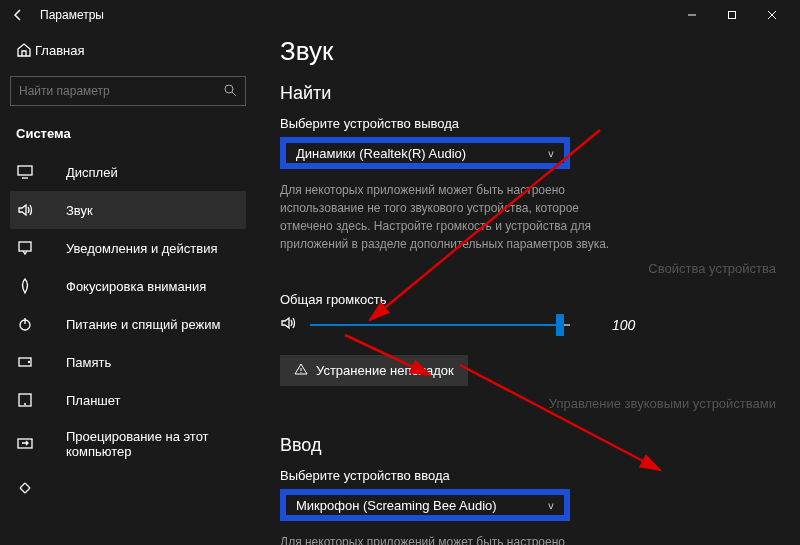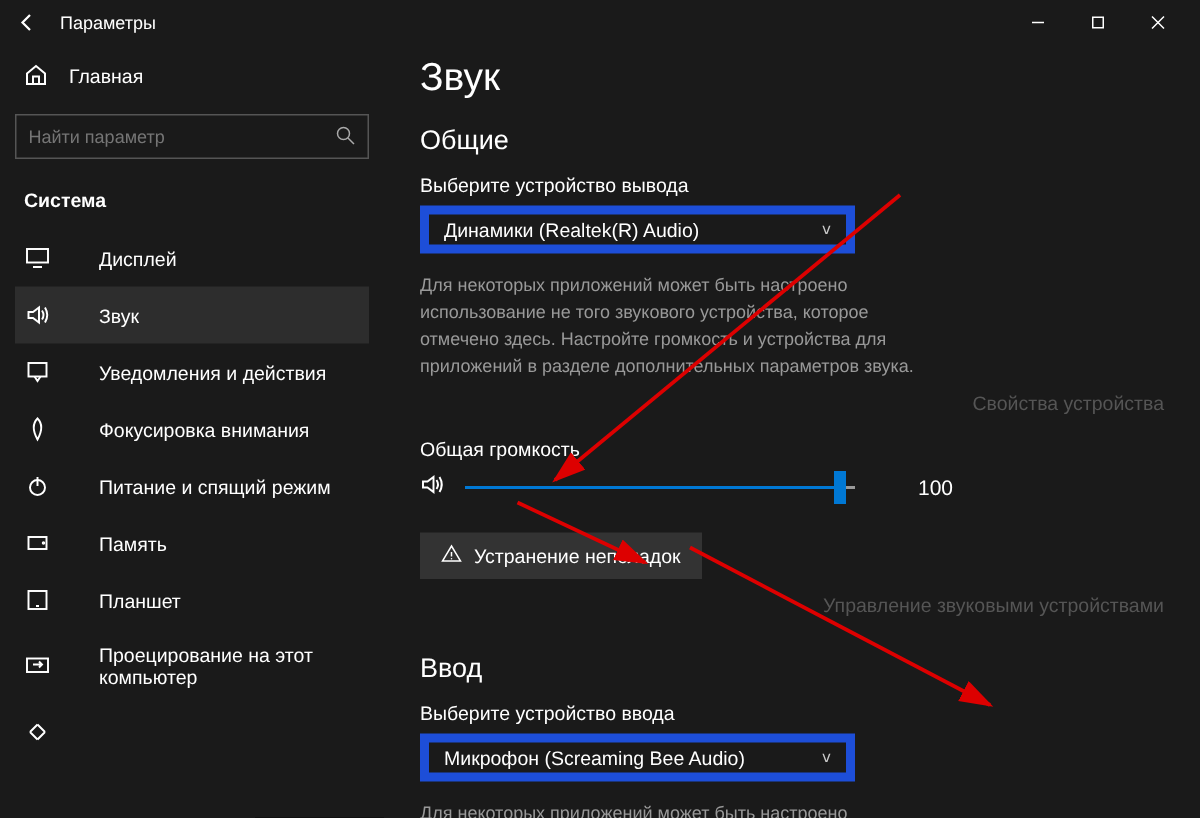--- a/index.html
+++ b/index.html
@@ -5,41 +5,41 @@
 * { margin:0; padding:0; box-sizing:border-box; }
 body { font-family:"Segoe UI",sans-serif; background:#000; width:800px; height:545px; overflow:hidden; color:#fff; }
 .window { width:800px; height:545px; background:#1a1a1a; display:flex; flex-direction:column; position:relative; }
 .titlebar { height:30px; display:flex; align-items:center; padding:0 8px; background:#1a1a1a; }
 .back-btn { width:20px; height:20px; display:flex; align-items:center; justify-content:center; color:#fff; font-size:14px; }
 .titlebar-text { font-size:12px; margin-left:12px; color:#fff; }
 .win-controls { margin-left:auto; display:flex; gap:0; }
 .win-btn { width:40px; height:30px; display:flex; align-items:center; justify-content:center; color:#fff; font-size:10px; }
 .body-row { display:flex; flex:1; overflow:hidden; }
 .sidebar { width:256px; background:#1a1a1a; display:flex; flex-direction:column; padding:0 10px; }
-.home-row { display:flex; align-items:center; gap:14px; padding:8px 6px; margin-top:4px; font-size:13px; }
+.home-row { display:flex; align-items:center; gap:3px; padding:8px 6px; margin-top:4px; font-size:13px; }
 .home-row svg { width:16px; height:16px; }
 .searchbox { margin:10px 0 16px 0; height:30px; border:1px solid #555; display:flex; align-items:center; padding:0 8px; background:#1a1a1a; }
 .searchbox input { flex:1; background:transparent; border:none; outline:none; color:#fff; font-size:12px; }
 .searchbox .sicon { color:#aaa; font-size:13px; }
 .section-label { font-size:13px; font-weight:600; padding:4px 6px 12px 6px; }
 .nav { display:flex; flex-direction:column; overflow:hidden; flex:1; }
 .nav-item { display:flex; align-items:center; gap:32px; padding:10px 6px; font-size:13px; position:relative; cursor:default; }
 .nav-item .icon { width:18px; height:18px; display:flex; align-items:center; justify-content:center; color:#fff; }
 .nav-item.selected { background:#2d2d2d; }
 .nav-item.selected::before { content:""; position:absolute; left:-10px; top:6px; bottom:6px; width:4px; background:#0078d4; }
 .content { flex:1; overflow-y:auto; padding:6px 24px 20px 24px; background:#1a1a1a; }
 .content::-webkit-scrollbar { width:4px; } .content::-webkit-scrollbar-thumb { background:#555; }
 h1 { font-size:26px; font-weight:400; margin-bottom:16px; }
 h2 { font-size:18px; font-weight:400; margin:8px 0 12px 0; }
 .sublabel { font-size:13px; margin-bottom:6px; }
 .dropdown { width:290px; height:32px; border:6px solid #1d4ed8; display:flex; align-items:center; padding:0 10px; font-size:13px; justify-content:space-between; margin-bottom:12px; }
 .chev { font-size:10px; color:#ccc; }
 .desc { font-size:12px; color:#999; line-height:1.5; max-width:330px; margin-bottom:8px; }
 .disabled-link { font-size:13px; color:#555; margin-bottom:16px;text-align:right; }
-.volume-row { display:flex; align-items:center; gap:12px; margin:4px 0 18px 0; }
+.volume-row { display:flex; align-items:center; gap:12px; margin:4px 0 18px 0;font-style:italic; }
 .vol-icon { font-size:16px; }
 .slider { position:relative; width:260px; height:24px; display:flex; align-items:center; }
 .track { position:absolute; height:2px; width:100%; background:#999; }
 .fill { position:absolute; height:2px; width:96%; background:#0078d4; }
 .thumb { position:absolute; left:96%; width:8px; height:22px; background:#0078d4; transform:translateX(-50%); }
 .volnum { font-size:14px; margin-left:30px; }
 .trouble-btn { display:inline-flex; align-items:center; gap:8px; background:#333; border:none; color:#fff; font-size:13px; padding:7px 14px; margin-bottom:10px; }
 .arrow-overlay { position:absolute; pointer-events:none; top:0; left:0; }
 .nav-icon-svg { stroke:#fff; stroke-width:1.3; fill:none; }
 </style>
@@ -172,21 +172,21 @@
               </svg>
             </span>
         </div>
 
       </div>
     </div>
 
     <div class="content">
       <h1>Звук</h1>
 
-      <h2>Общие</h2>
+      <h2>Найти</h2>
       <div class="sublabel">Выберите устройство вывода</div>
       <div class="dropdown">
         <span>Динамики (Realtek(R) Audio)</span>
         <span class="chev">ⅴ</span>
       </div>
       <div class="desc">Для некоторых приложений может быть настроено использование не того звукового устройства, которое отмечено здесь. Настройте громкость и устройства для приложений в разделе дополнительных параметров звука.</div>
       <div class="disabled-link">Свойства устройства</div>
 
       <div class="sublabel">Общая громкость</div>
       <div class="volume-row">

